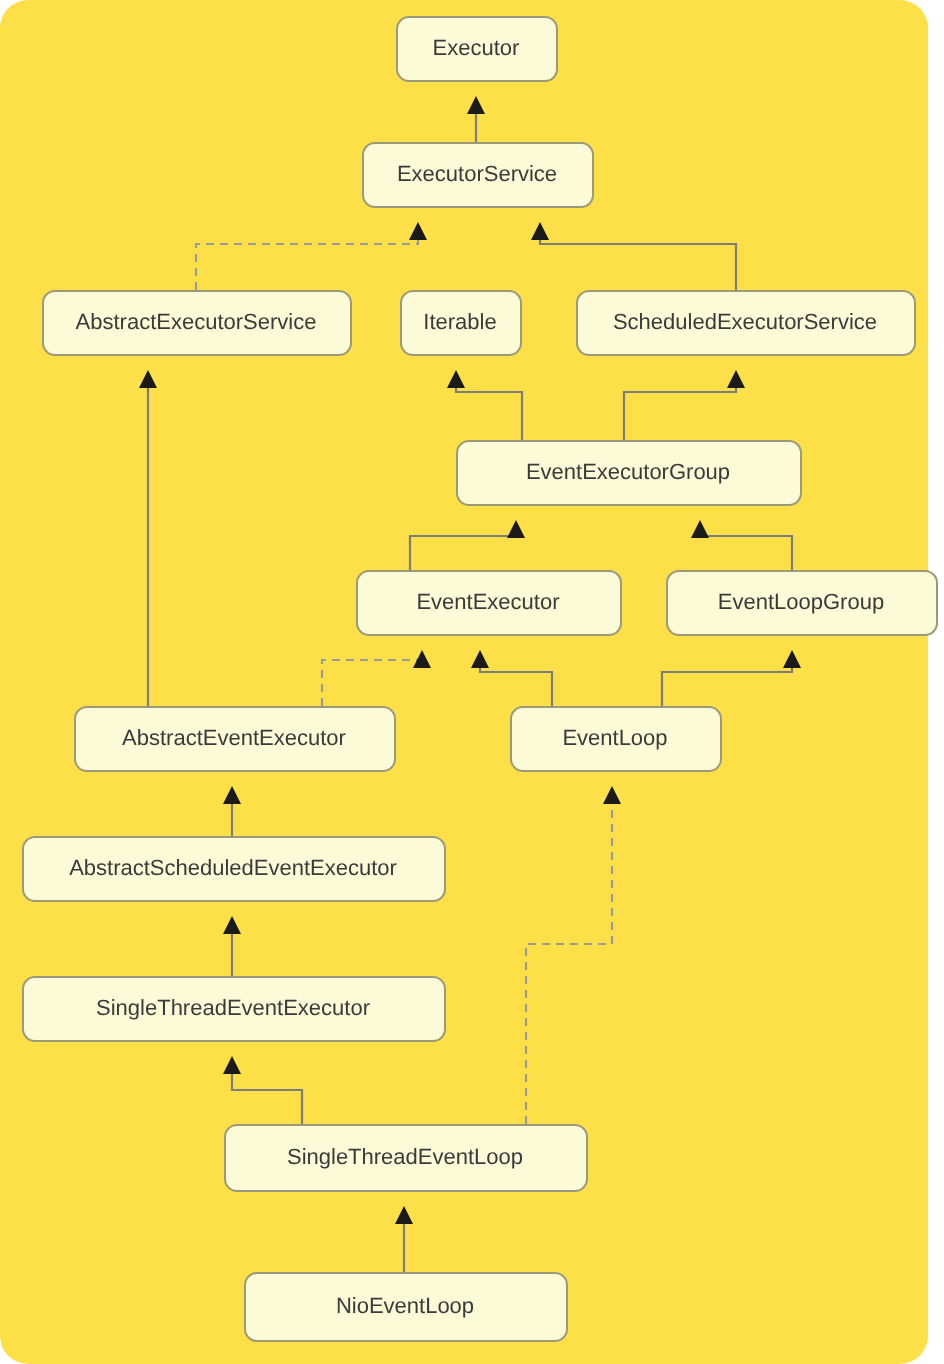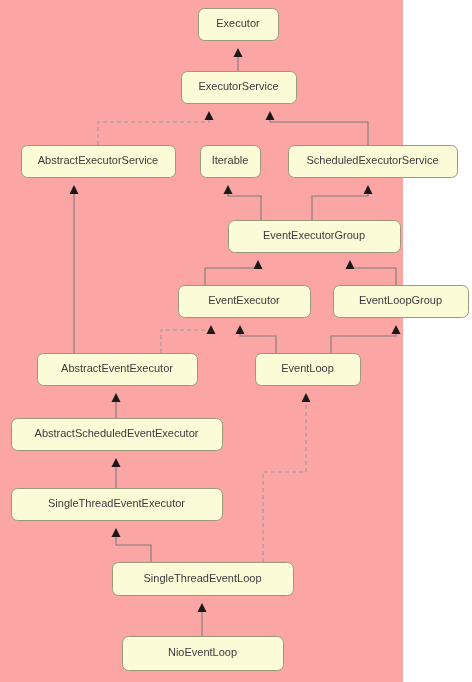--- a/index.html
+++ b/index.html
@@ -8,23 +8,24 @@
     background: #ffffff;
   }
   body {
     width: 472px;
     height: 682px;
     font-family: "Liberation Sans", sans-serif;
     overflow: hidden;
   }
   #diagram-root {
     position: relative;
-    width: 403px;
+    width: 464px;
     height: 682px;
-    background: #fca5a5;
+    background: #fde047;
+    border-radius: 14px;
   }
   svg#uml-canvas {
     display: block;
     width: 472px;
     height: 682px;
   }
   .uml-node-box {
     fill: #fbfbd8;
     stroke: #9a9a7a;
     stroke-width: 1;

